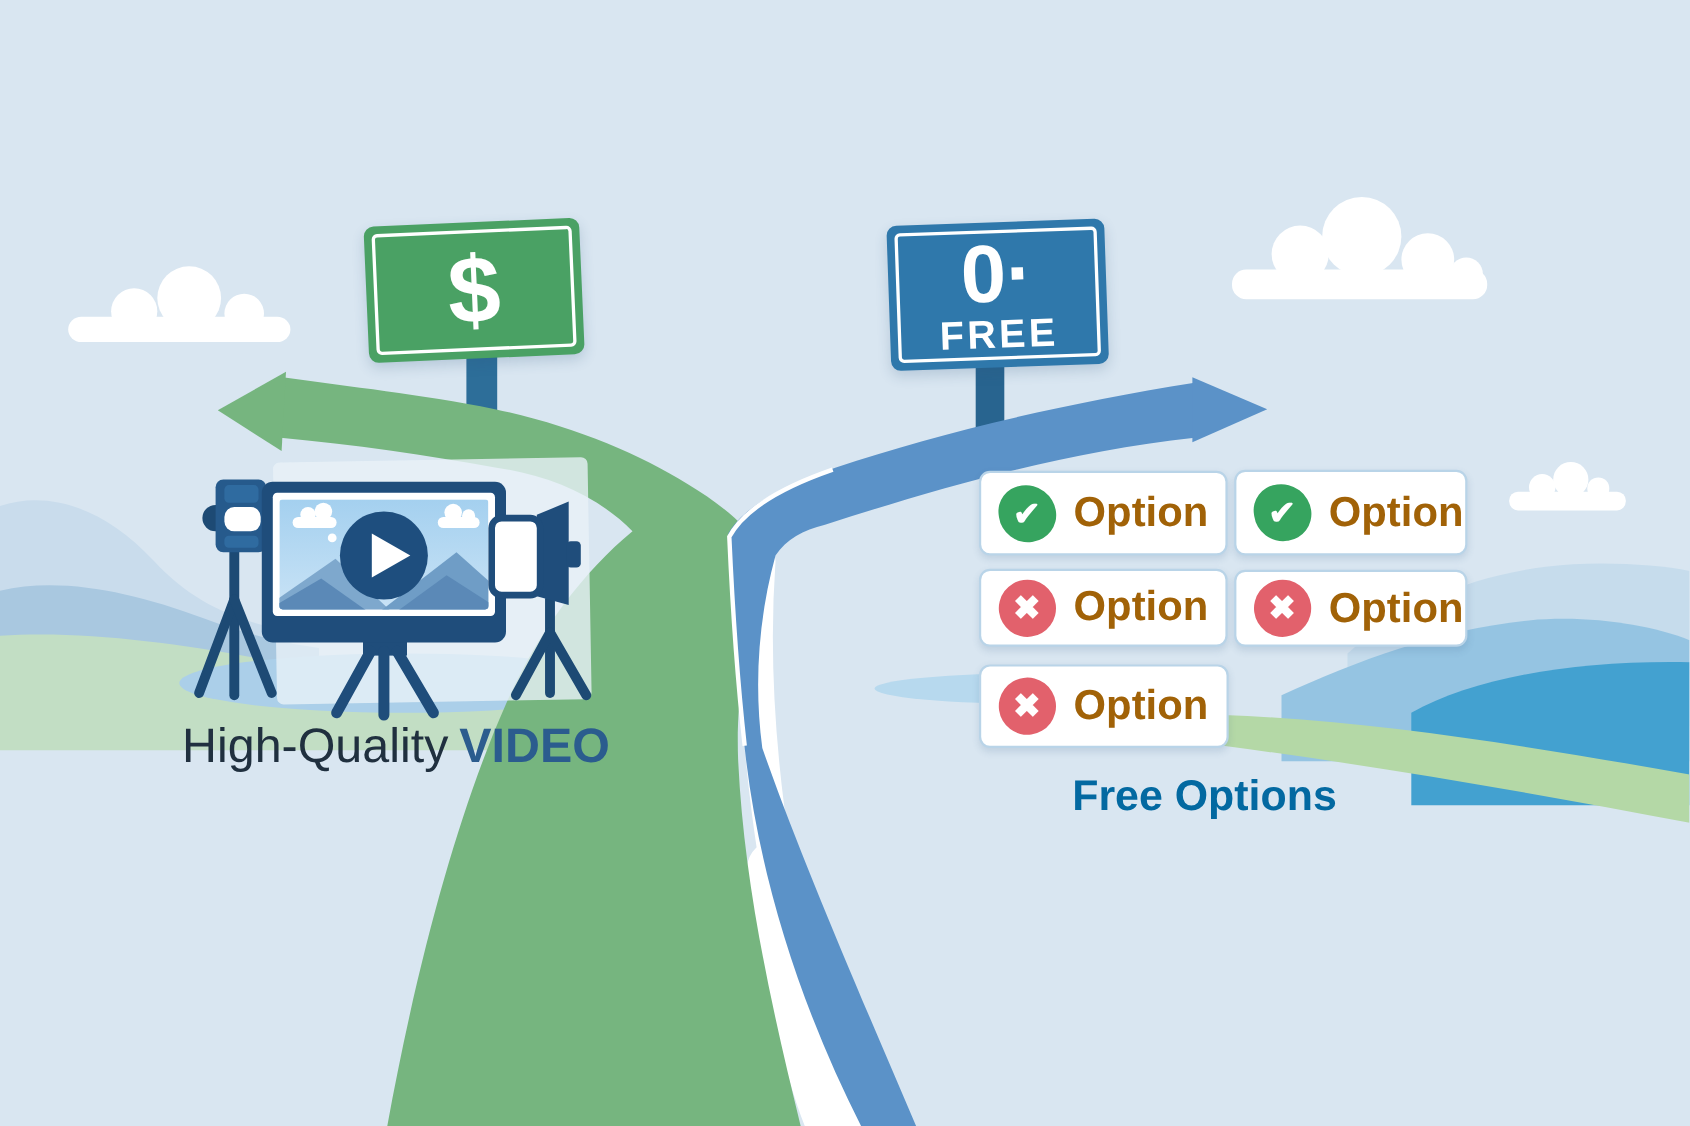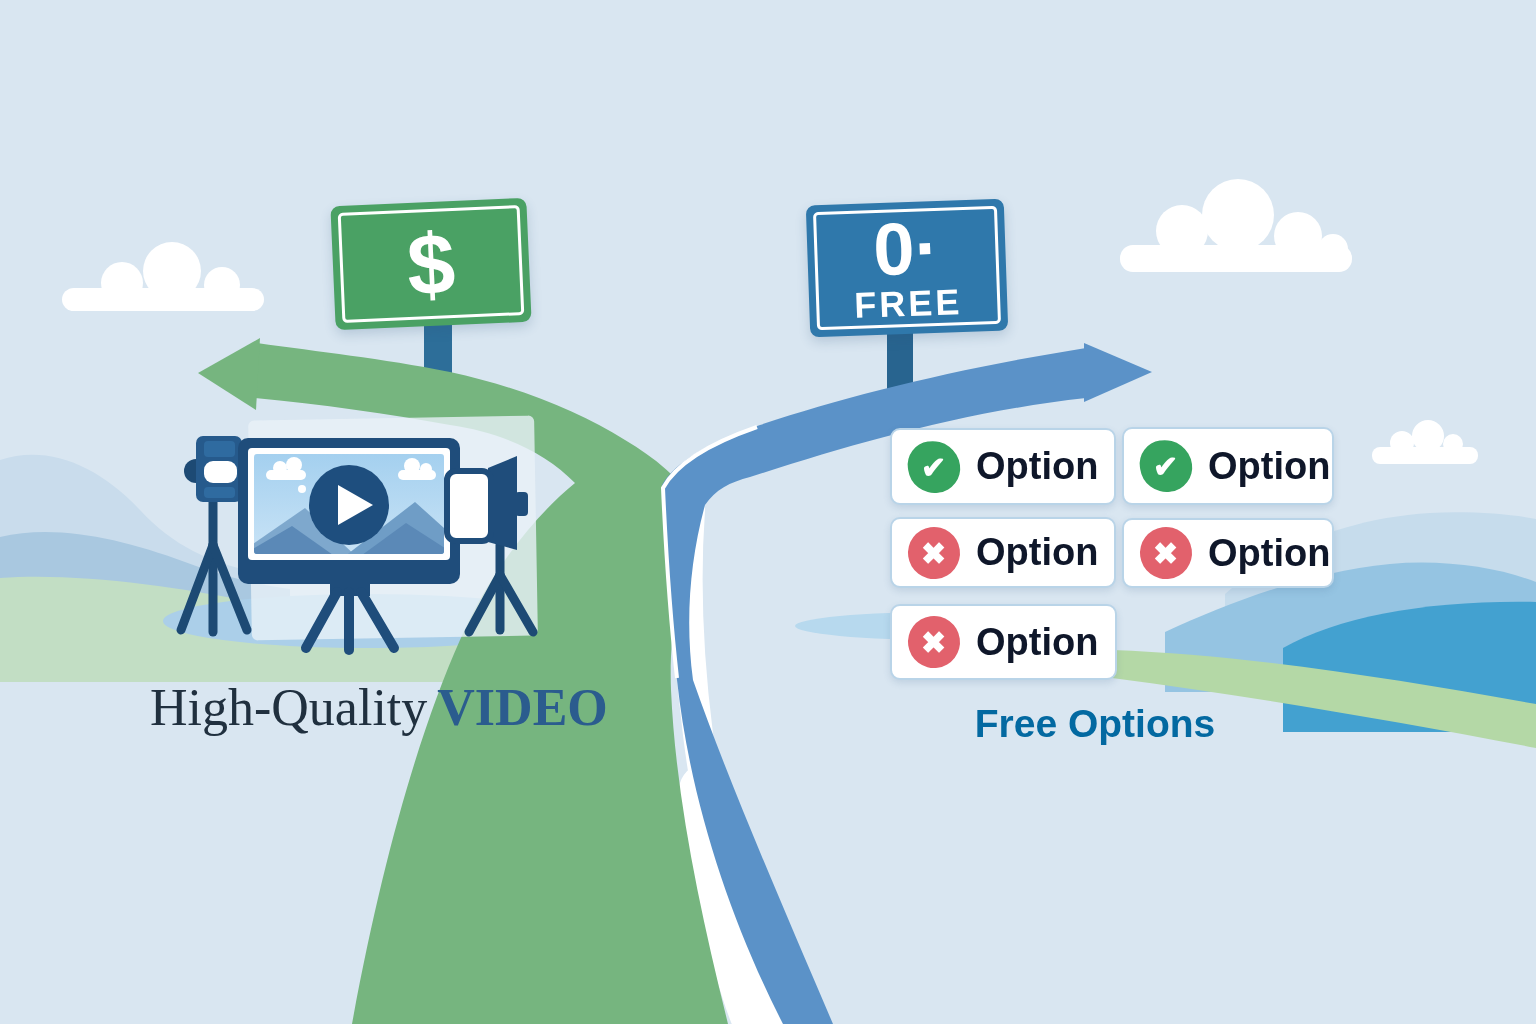--- a/index.html
+++ b/index.html
@@ -15,34 +15,34 @@
              transform:rotate(-2.5deg);}
   .sign-free{left:808px;top:202px;width:198px;height:132px;background:#2f78ab;
              transform:rotate(-2deg);flex-direction:column;}
   .sign-paid .symbol{color:#fff;font-size:86px;font-weight:700;line-height:1;}
   .sign-free .number{color:#fff;font-size:74px;font-weight:700;line-height:70px;}
   .sign-free .word{color:#fff;font-size:36px;font-weight:700;letter-spacing:3px;
                    line-height:36px;margin-top:2px;}
 
   
   .cap{position:absolute;white-space:nowrap;text-align:center;}
-  .cap-left{left:150px;top:678px;width:420px;font-size:52px;color:#20303f;font-family:Liberation Serif, serif;}
+  .cap-left{left:150px;top:654px;width:420px;font-size:44px;color:#20303f;}
   .cap-left .bold{font-weight:700;color:#2b5c8e;margin-left:10px;}
   .cap-right{left:930px;top:702px;width:330px;font-size:39px;font-weight:700;color:#0369a1;}
 
   
   .card{position:absolute;background:#ffffff;border:2px solid #b9d4e8;border-radius:10px;
         box-shadow:0 3px 7px rgba(60,100,140,.16);display:flex;align-items:center;
         padding-left:16px;box-sizing:border-box;}
   .opt-icon{width:52px;height:52px;border-radius:46% 54% 48% 52%;flex:0 0 52px;
             display:flex;align-items:center;justify-content:center;transform:rotate(-8deg);}
   .opt-icon i{font-style:normal;color:#fff;font-size:30px;font-weight:700;transform:rotate(8deg);}
   .card[data-status="yes"] .opt-icon{background:#36a45f;}
   .card[data-status="no"]  .opt-icon{background:#e2616c;border-radius:50%;}
-  .opt-label{font-size:38px;font-weight:700;color:#0f172a;margin-left:16px;}
+  .opt-label{font-size:38px;font-weight:700;color:#a16207;margin-left:16px;}
 </style>
 </head>
 <body>
 
 <div class="stage">
 
   <svg width="1536" height="1024" viewBox="0 0 1536 1024">
     <defs>
       <linearGradient id="skyGrad" x1="0" y1="0" x2="0" y2="1">
         <stop offset="0" stop-color="#a4d0ef"></stop>

